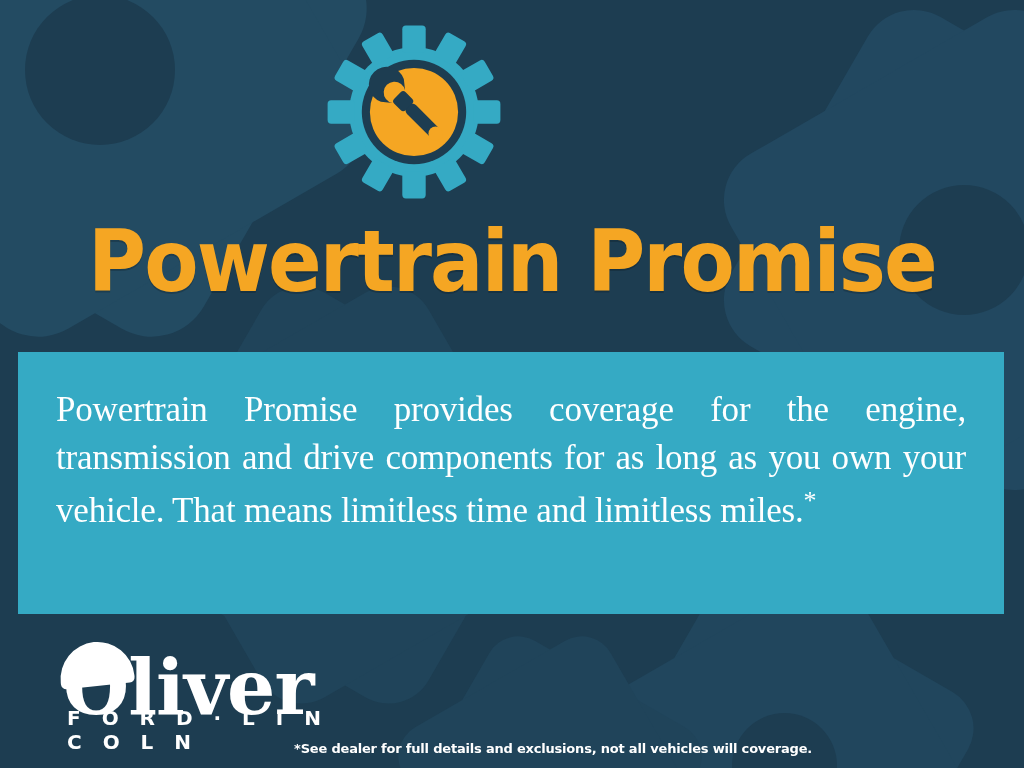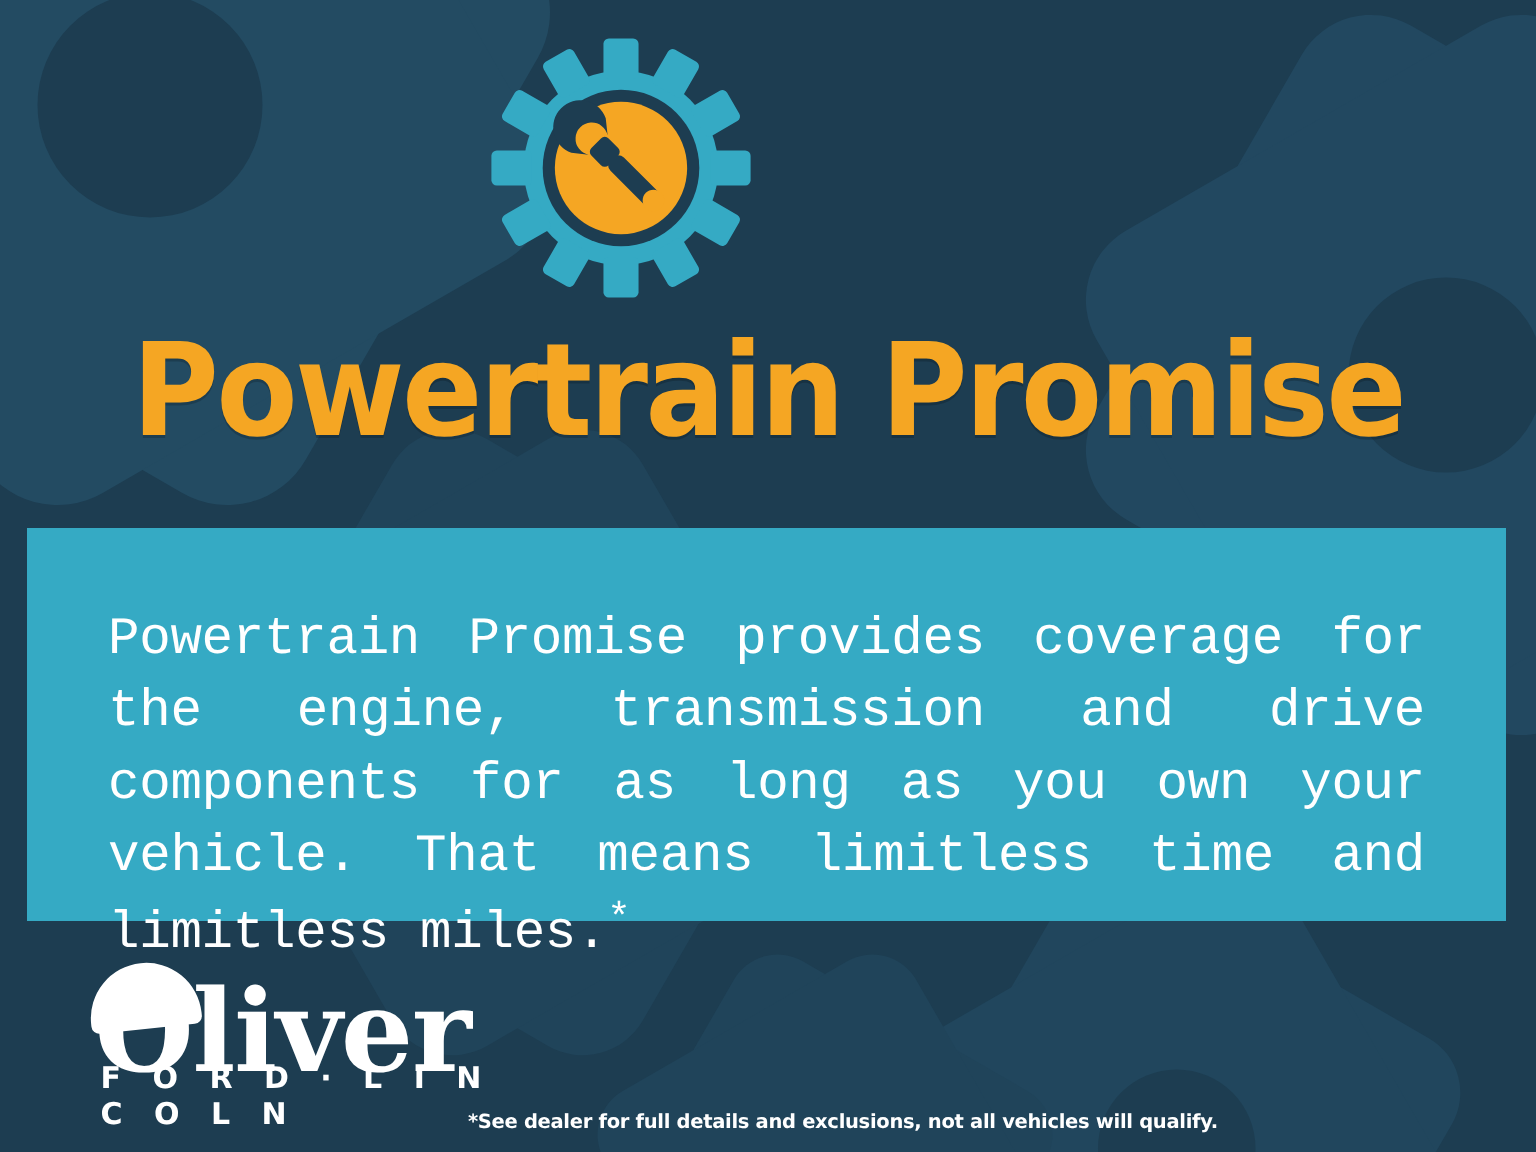--- a/index.html
+++ b/index.html
@@ -94,26 +94,26 @@
     left: 18px;
     top: 352px;
     width: 986px;
     height: 262px;
     background: #35aac4;
     box-sizing: border-box;
     padding: 34px 38px 0 38px;
   }
   .panel-text {
     color: #ffffff;
-    font-family: Liberation Mono, monospace;
+    font-family: Liberation Serif, serif;
     font-size: 35px;
     line-height: 1.38;
     text-align: justify;
     text-align-last: left;
-    margin: 16px;
+    margin: 0;
     letter-spacing: -0.2px;
   }
   .panel-text .asterisk {
     font-size: 26px;
     vertical-align: super;
   }
 
   
   .dealer-logo {
     position: absolute;
@@ -227,15 +227,15 @@
   <div class="panel">
     <p class="panel-text"><span>Powertrain Promise provides coverage for the engine, transmission and drive components for as long as you own your vehicle. That means limitless time and limitless miles.</span><span class="asterisk">*</span></p>
   </div>
 
   <div class="dealer-logo">
     <div class="dealer-swoosh"></div>
     <div class="dealer-name">Oliver</div>
     <div class="dealer-sub">F O R D  ·  L I N C O L N</div>
   </div>
 
-  <div class="disclaimer">*See dealer for full details and exclusions, not all vehicles will qualify.</div>
+  <div class="disclaimer">*See dealer for full details and exclusions, not all vehicles will coverage.</div>
 
 </div>
 
 </body></html>

